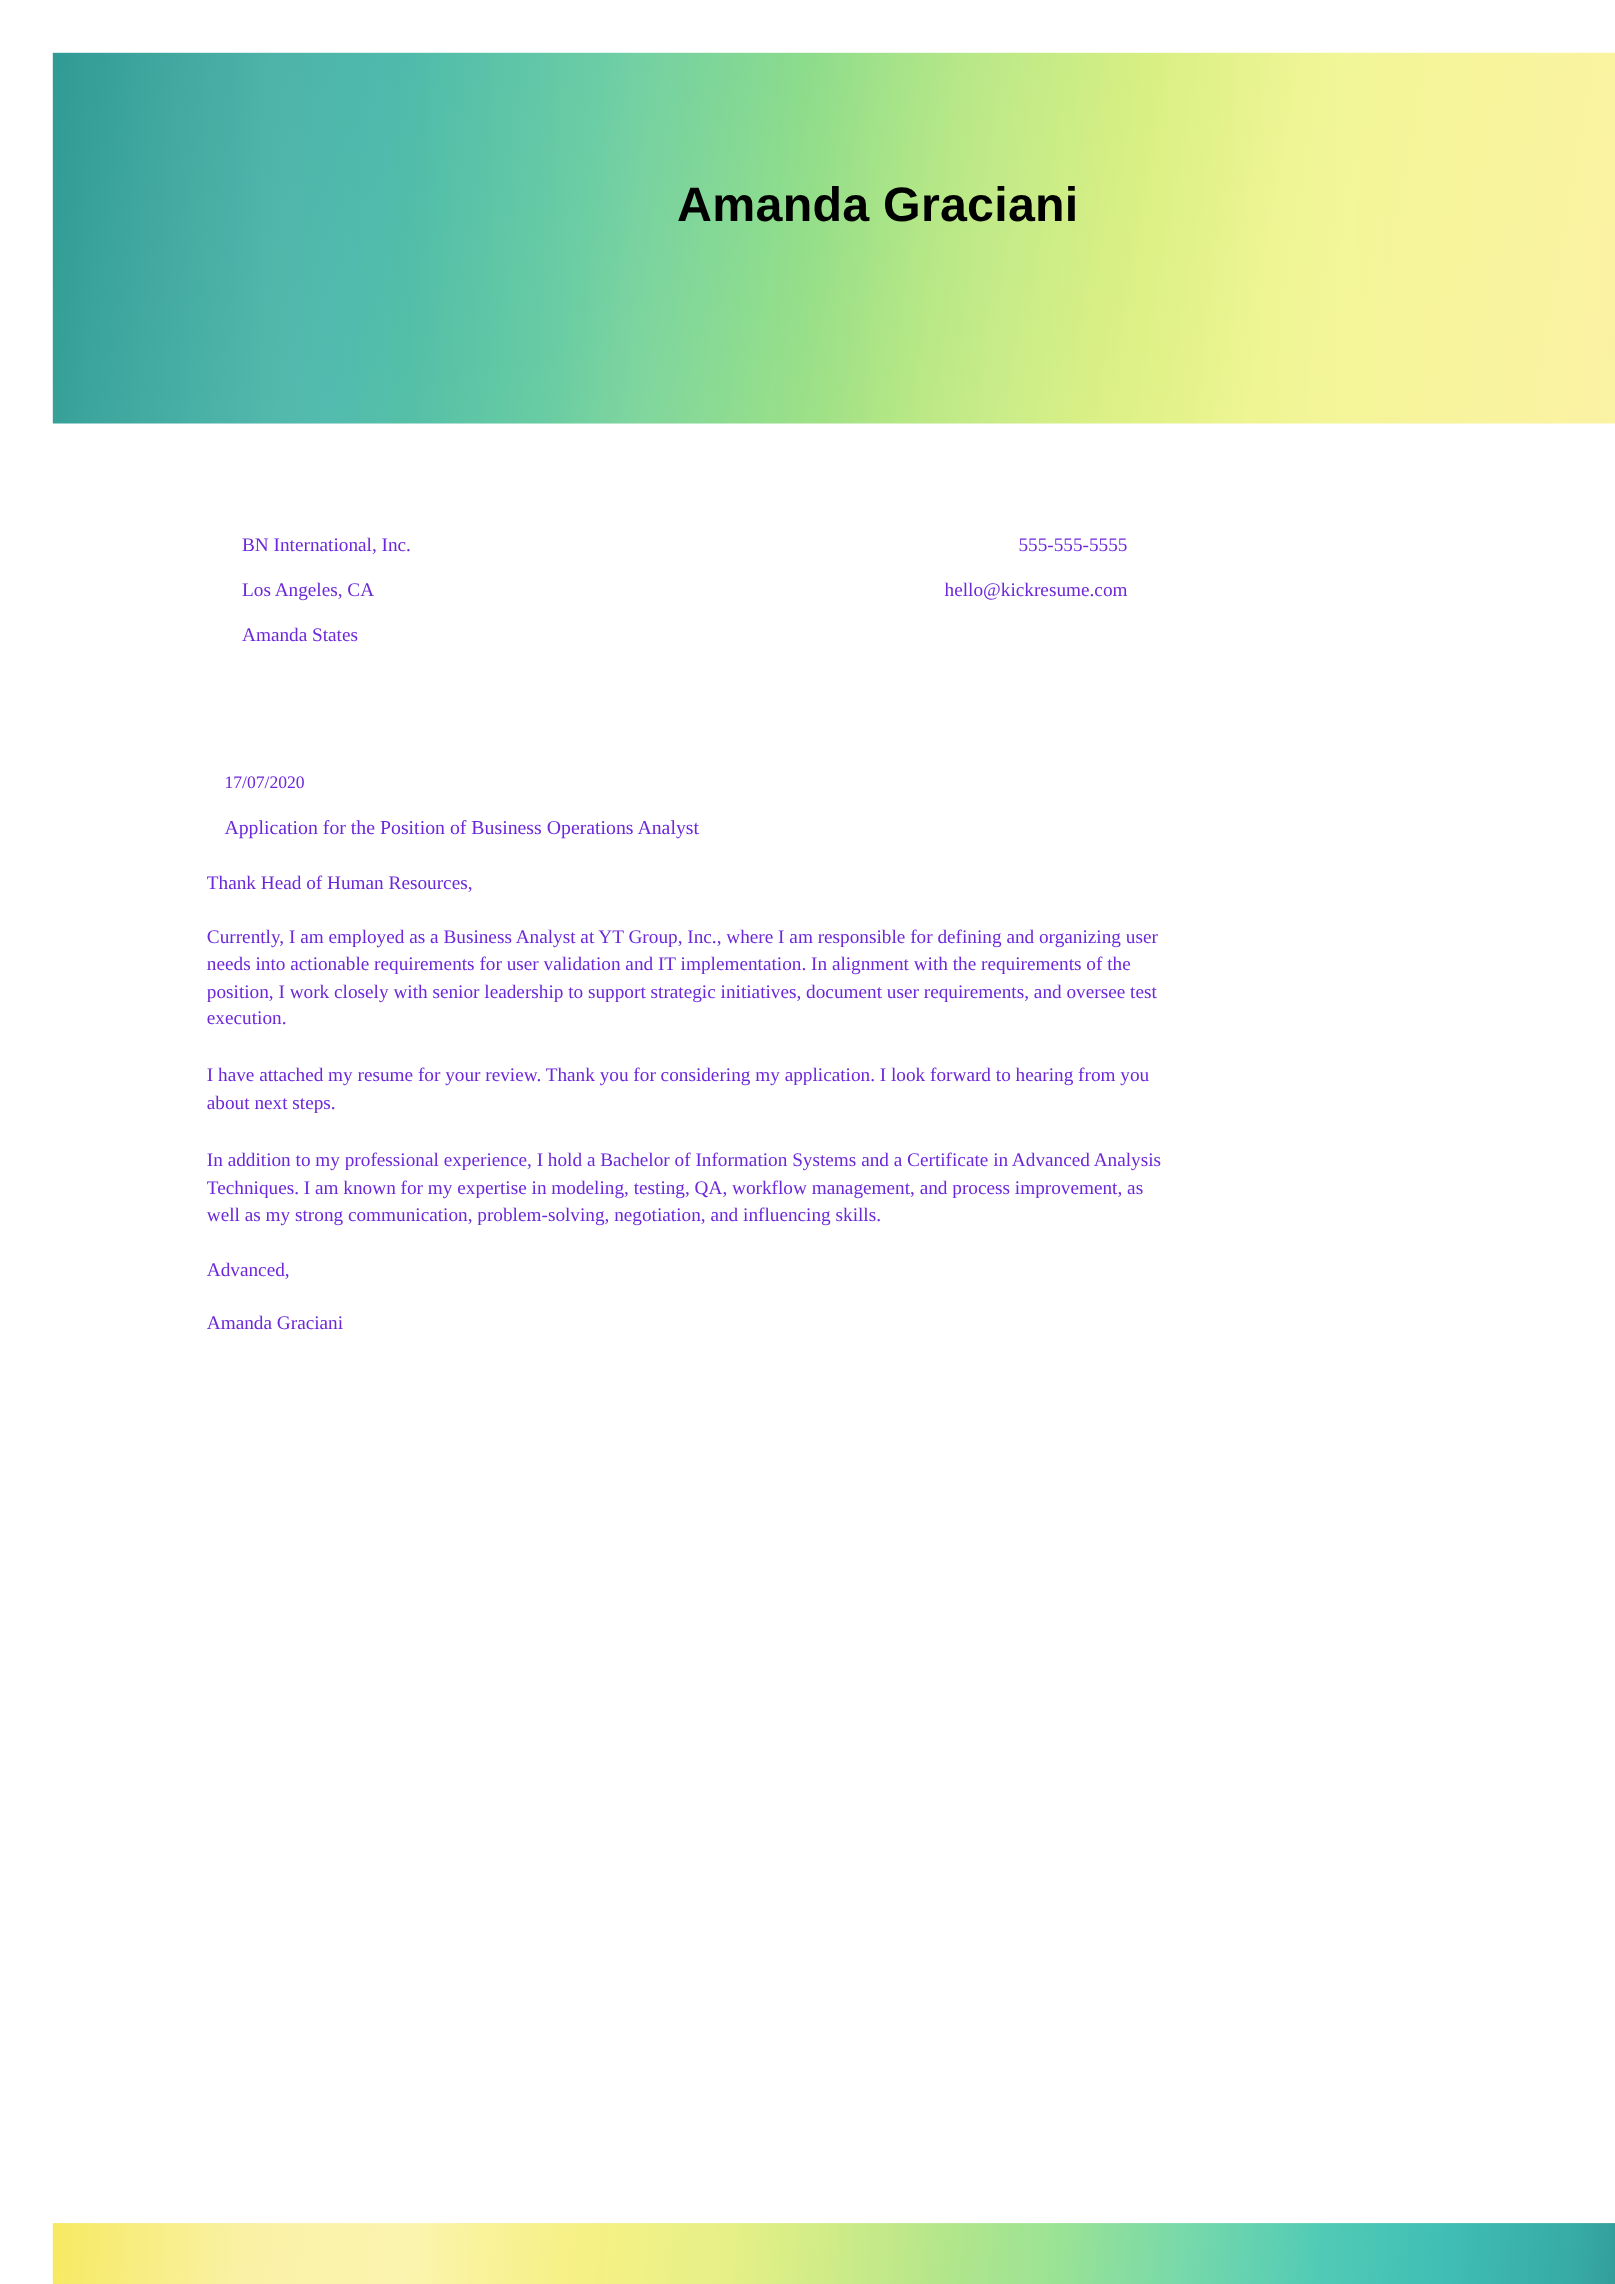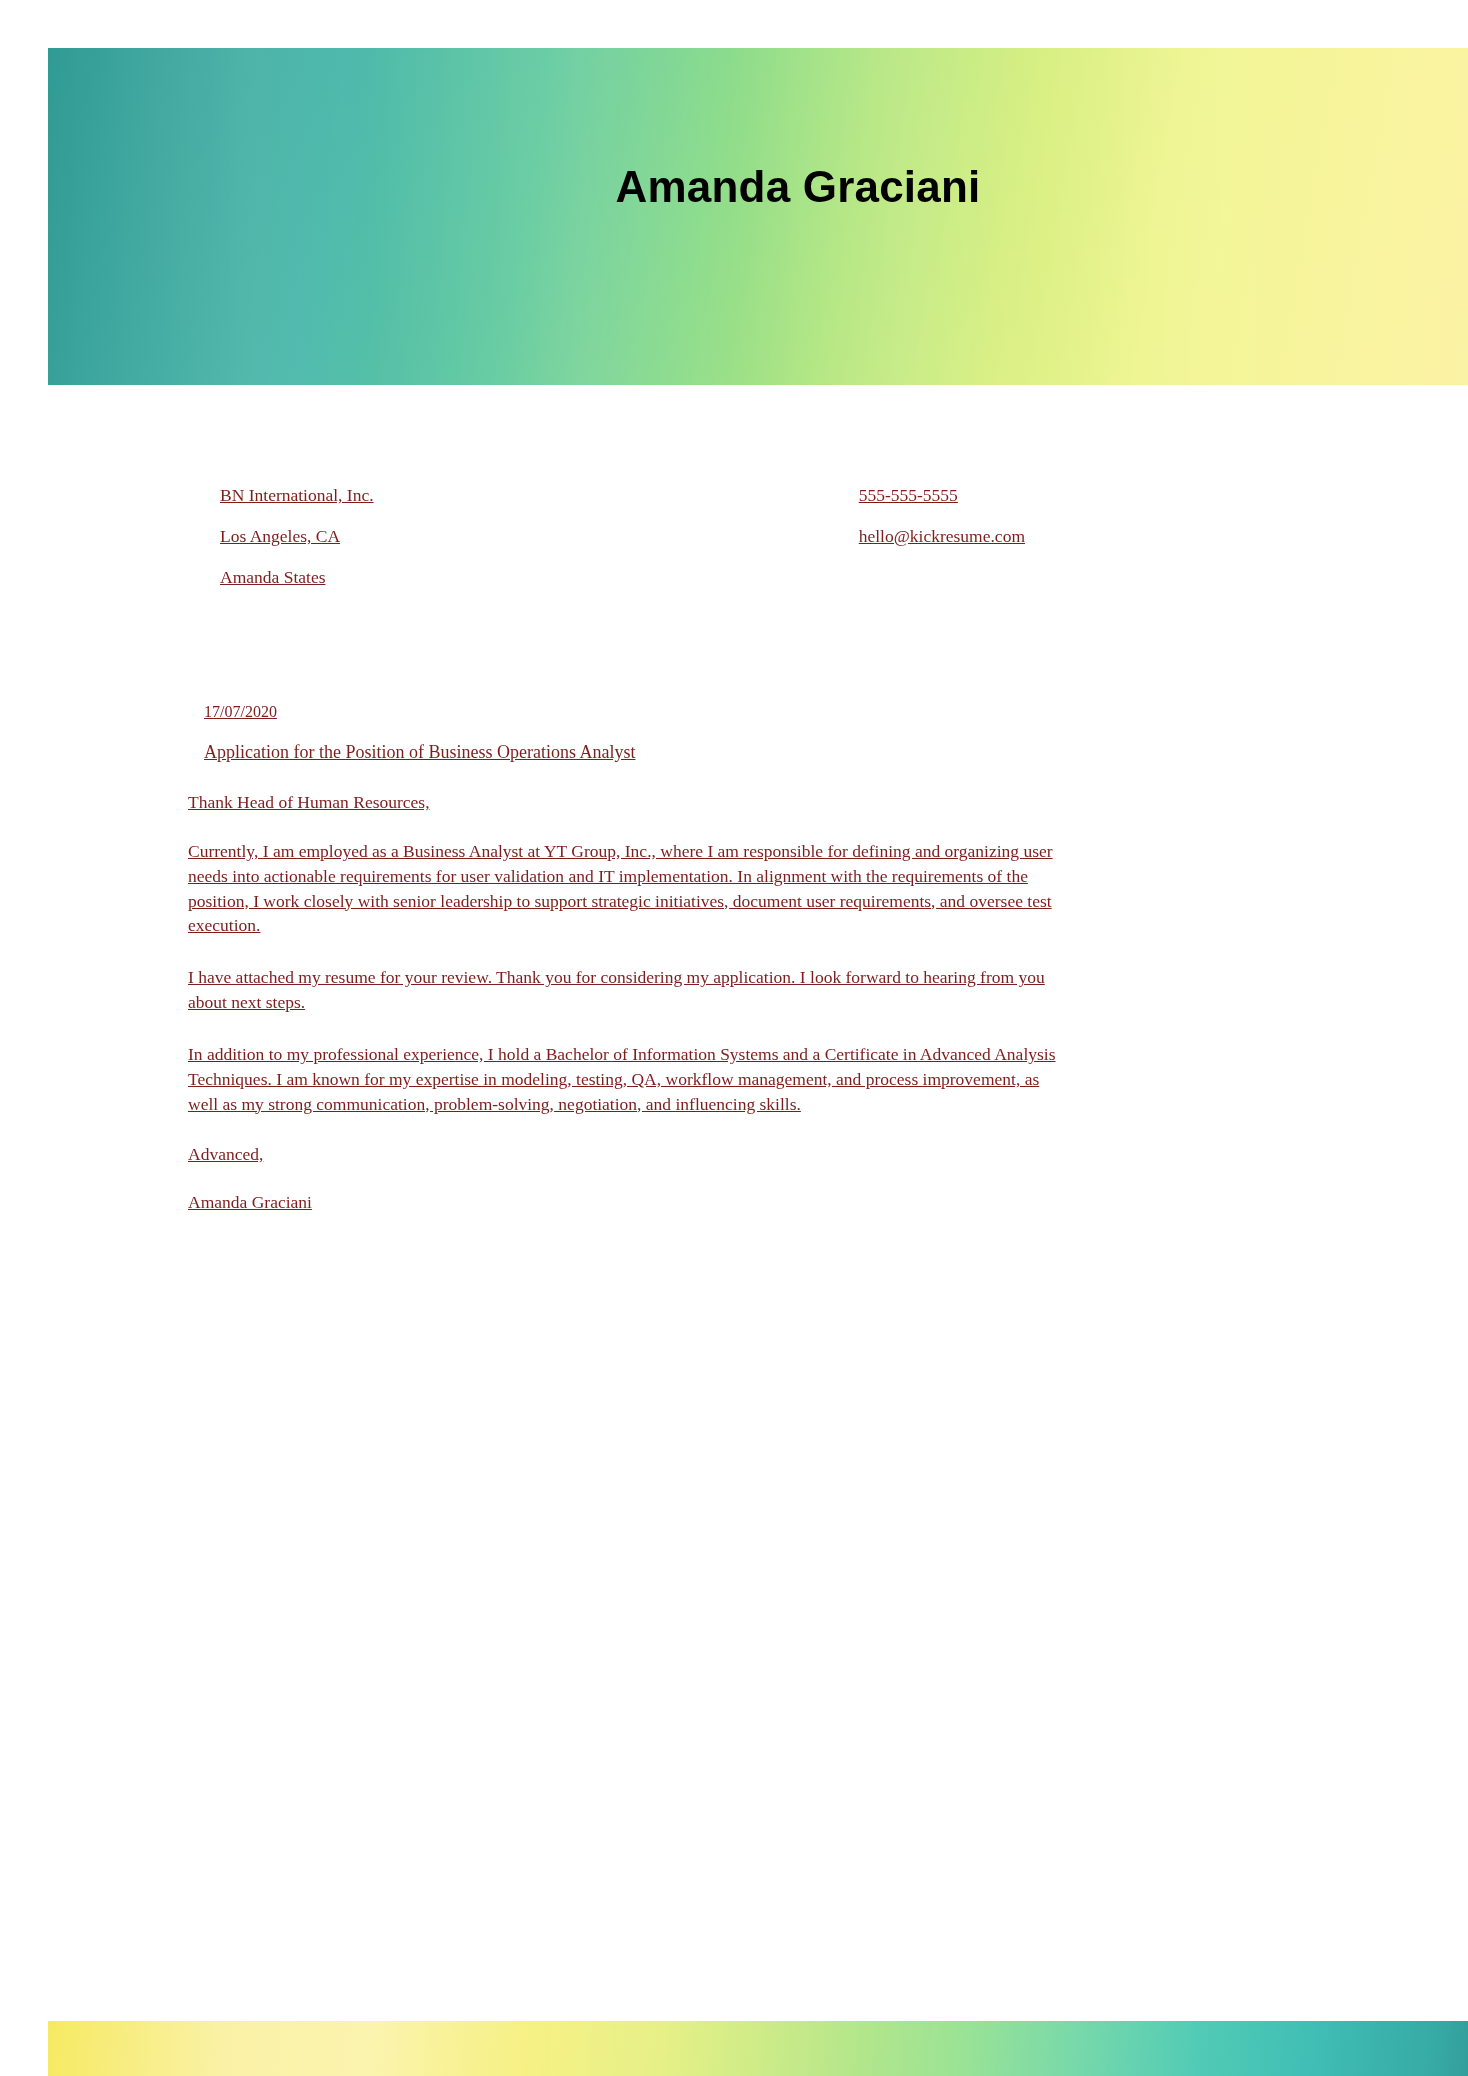--- a/index.html
+++ b/index.html
@@ -115,40 +115,39 @@
         rgba(255,255,255,0.00) 100%);
     mix-blend-mode: screen;
   }
 
   
   .letter {
     position: absolute;
     top: 337px;
     left: 124px;
     width: 901px;
-    color: #7f1d1d;
+    color: #6d28d9;
     font-size: 17.5px;
     line-height: 1.0;
-    text-decoration: underline;
   }
 
   .address-row {
     position: relative;
     display: flex;
     justify-content: space-between;
     align-items: flex-start;
     padding-top: 50px;
   }
 
   .recipient-block, .sender-block {
     line-height: 1.43;
     font-size: 17.5px;
   }
 
-  .sender-block { text-align: left; }
+  .sender-block { text-align: right; }
 
   .recipient-line, .sender-line { display: block; white-space: nowrap; }
 
   .meta-block {
     margin-top: 78px;
     line-height: 1.45;
   }
 
   .letter-date {
     display: block;

